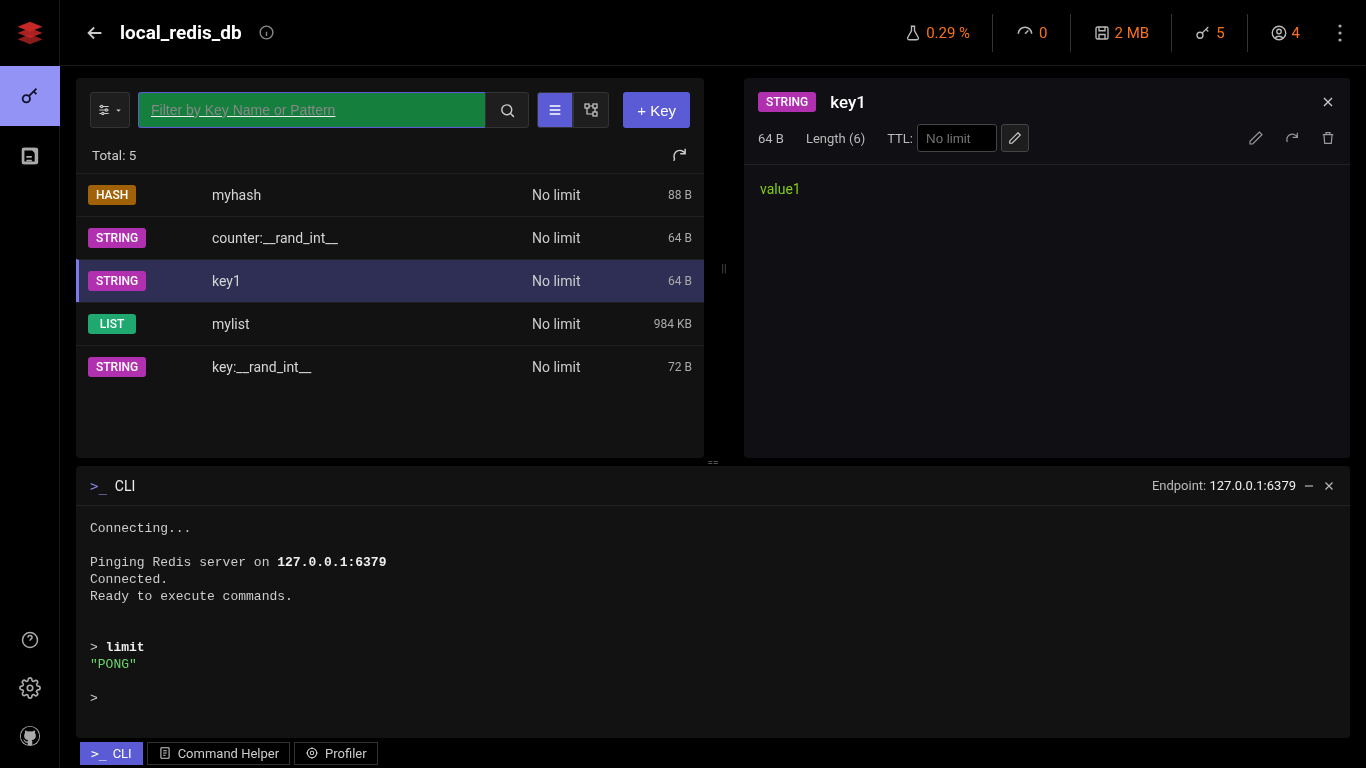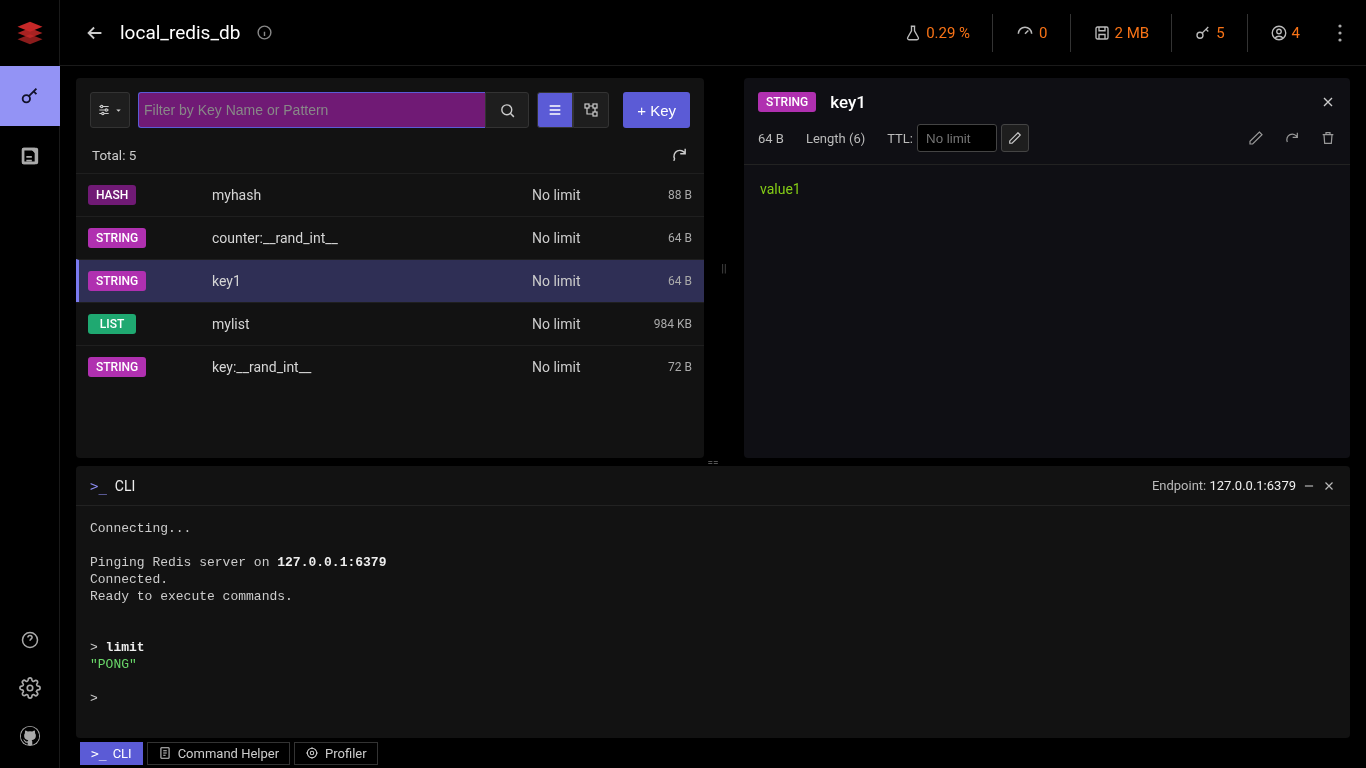--- a/index.html
+++ b/index.html
@@ -21,57 +21,57 @@
 
 svg { display:block; }
 
 
 .main { flex:1; display:flex; flex-direction:column; }
 
 
 .header { height: 66px; display:flex; align-items:center; padding: 0 18px 0 24px; border-bottom: 1px solid #1a1a1a;}
 .header-left { display:flex; align-items:center; gap:14px; flex:1;}
 .back-arrow { cursor:pointer; color:#ccc; }
-.db-title { font-size:19px; font-weight:400; color:#fff; }
+.db-title { font-size:19px; font-weight:700; color:#fff; }
 .info-icon-wrap { cursor:pointer; color:#888; margin-left:2px;}
 .header-stats { display:flex; align-items:center; height:100%; }
 .stat { display:flex; align-items:center; gap:4px; padding:0 22px; border-left:1px solid #333; height:38px; color:#f97316; font-size:15px;}
 .stat:first-child { border-left:none; }
 .stat svg { color:#bbb; }
 .kebab { cursor:pointer; padding:0 6px; margin-left:10px; color:#aaa;}
 
 
 .content { flex:1; display:flex; flex-direction:column; padding:0; min-height:0;}
 .upper { flex:1; display:flex; gap:16px; padding: 12px 16px 0 16px; min-height:0;}
 .panel { background:#121212; border-radius:4px; display:flex; flex-direction:column; min-height:0;}
 .panel.left { width: 628px; }
 .panel.right { flex:1; background:#0f0f14;}
 
 
 .ltoolbar { display:flex; align-items:center; gap:8px; padding:14px 14px 12px 14px;}
 .filter-btn { background:#1e1e1e; border:1px solid #333; border-radius:3px; height:36px; width:40px; display:flex; align-items:center; justify-content:center; cursor:pointer; color:#ccc;}
 .search-wrap { display:flex; flex:1; height:36px;}
-.search-input { flex:1; background:#701a75; border:1px solid #5b5bd6; border-right:none; border-radius:3px 0 0 3px; color:#eee; padding:0 5px; font-size:14px; outline:none;}
+.search-input { flex:1; background:#15803d; border:1px solid #5b5bd6; border-right:none; border-radius:3px 0 0 3px; color:#eee; padding:0 12px; font-size:14px; outline:none;text-decoration:underline;}
 .search-input::placeholder { color:#888; }
 .search-btn { width:44px; background:#1e1e1e; border:1px solid #333; border-radius:0 3px 3px 0; display:flex; align-items:center; justify-content:center; cursor:pointer; color:#ccc;}
 .view-toggle { display:flex; }
 .view-btn { width:36px; height:36px; background:#1e1e1e; border:1px solid #333; display:flex; align-items:center; justify-content:center; cursor:pointer; color:#ccc;}
 .view-btn.active { background:#5b5bd6; color:#fff;}
 .view-btn:first-child{ border-radius:3px 0 0 3px;}
 .view-btn:last-child{ border-radius:0 3px 3px 0;}
 .add-key-btn { background:#5b5bd6; color:#fff; border:none; border-radius:3px; height:36px; padding:0 14px; font-size:15px; cursor:pointer; margin-left:6px;}
 
 .total-row { display:flex; align-items:center; justify-content:space-between; padding: 6px 16px 10px 16px; color:#ccc; font-size:13.5px;}
 .refresh-icon { cursor:pointer; color:#ccc;}
 
 .keys-list { flex:1; overflow:auto;}
 .key-row { display:flex; align-items:center; height:43px; padding:0 12px; border-top:1px solid #1f1f1f; cursor:pointer;}
 .key-row.selected { background:#2f2f55; border-left:3px solid #7b7bf0; padding-left:9px;}
 .badge { display:inline-flex; align-items:center; justify-content:center; height:20px; padding:4px 8px; border-radius:3px; font-size:12px; font-weight:500; color:#fff; min-width:48px;}
-.badge.HASH { background:#701a75; }
+.badge.HASH { background:#a16207; }
 .badge.STRING { background:#b030b0; }
 .badge.LIST { background:#1fa971; }
 .key-name { flex:1; margin-left:22px; color:#d5d5d5; font-size:14px;}
 .key-ttl { color:#ccc; font-size:14px; width:100px; text-align:left;}
 .key-size { color:#aaa; font-size:12px; width:60px; text-align:right;}
 .key-type-cell { width:102px; }
 
 
 .vdrag { width:8px; display:flex; align-items:center; justify-content:center; cursor:col-resize; color:#555; font-size:10px;}
 

